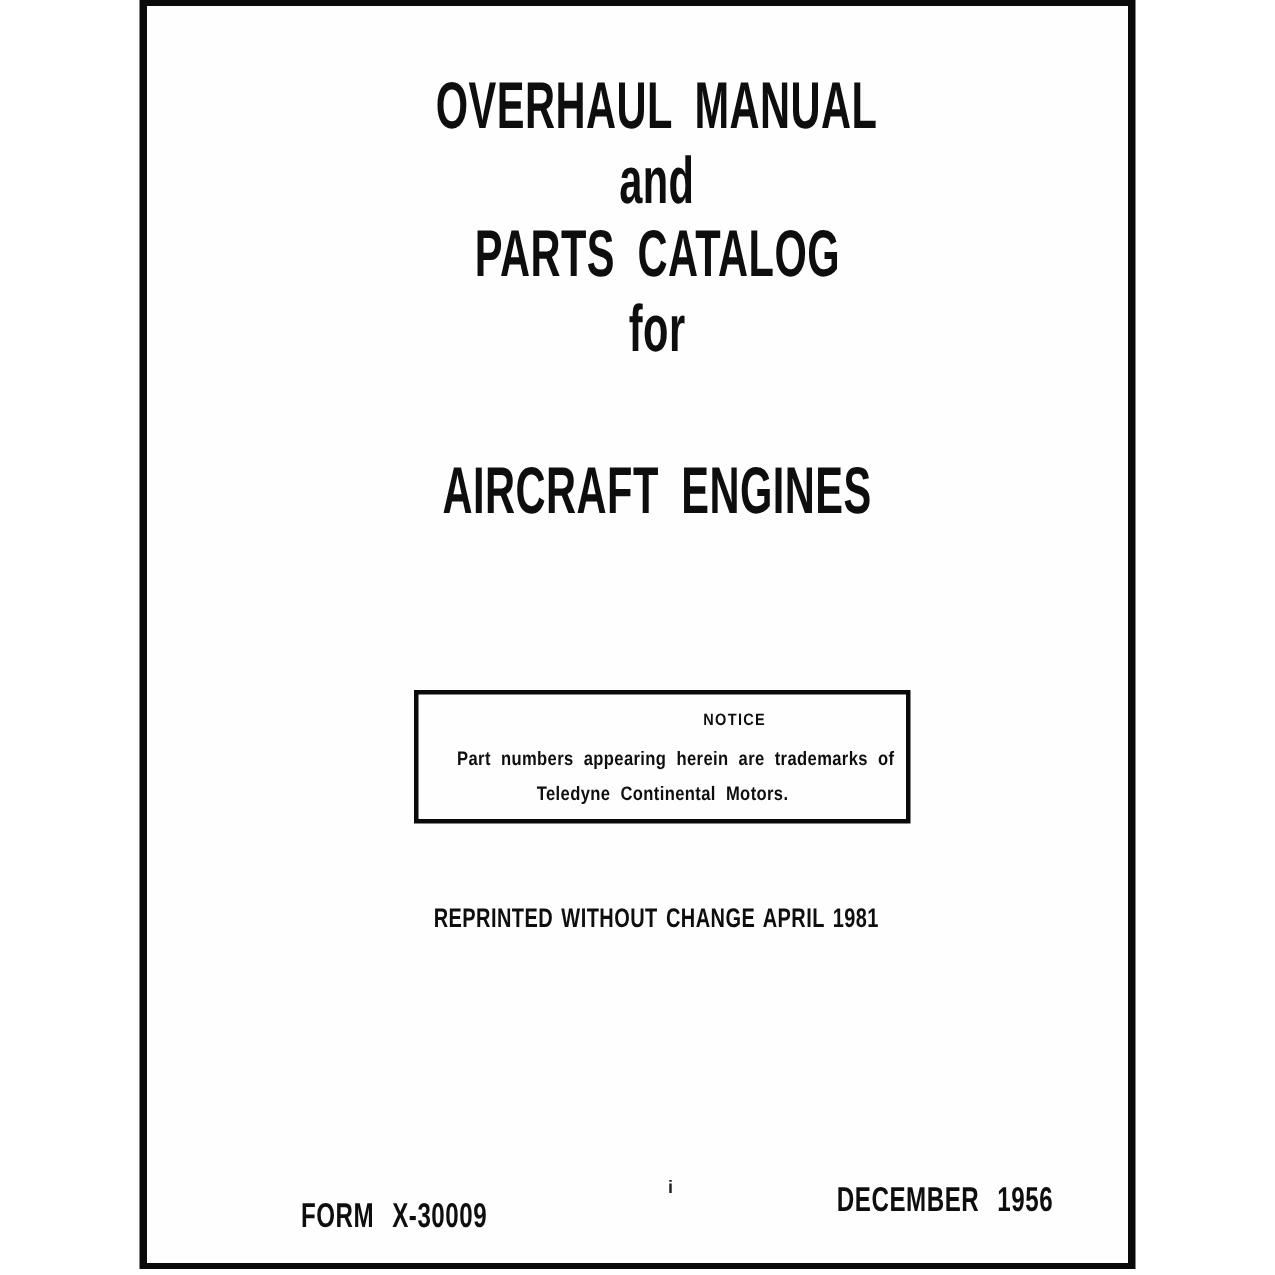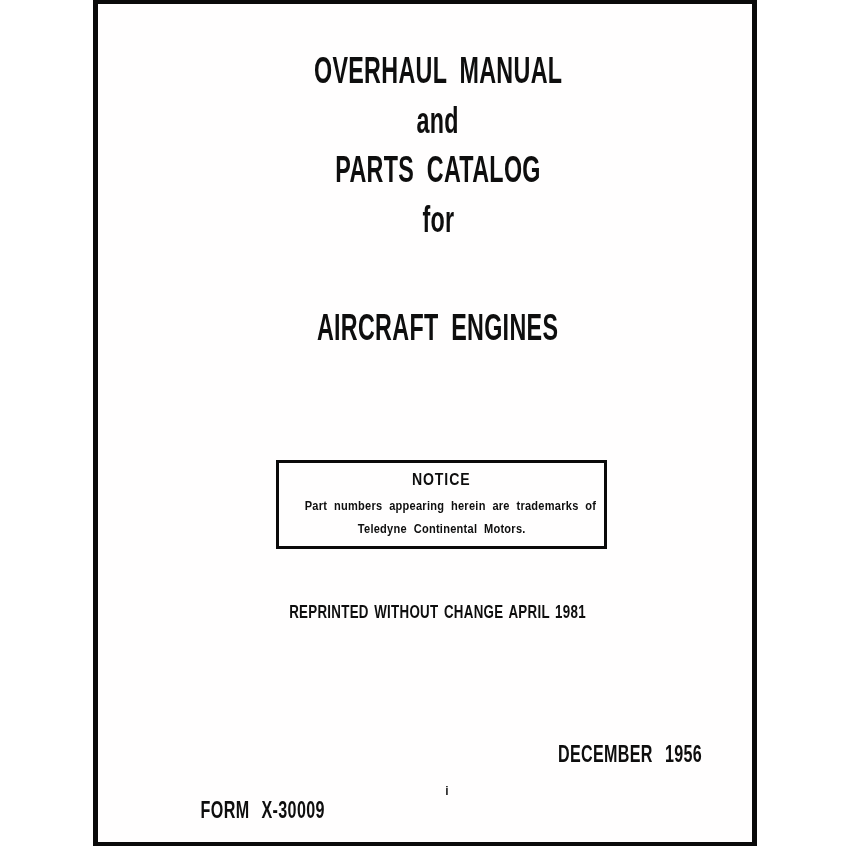--- a/index.html
+++ b/index.html
@@ -38,21 +38,21 @@
     width: 820px;
     height: 850px;
   }
 
   .t-line {
     position: absolute;
     left: 0;
     width: 100%;
     text-align: center;
     font-weight: 700;
-    font-size: 37px;
+    font-size: 44px;
     line-height: 36px;
     white-space: nowrap;
   }
   .t-line .cnd {
     display: inline-block;
     transform: scaleX(0.63);
     word-spacing: 0.25em;
     letter-spacing: 0.5px;
   }
   .t1 { top: 53px; }
@@ -76,22 +76,23 @@
   .notice-line {
     position: absolute;
     left: 0;
     width: 100%;
     text-align: center;
     font-weight: 700;
     white-space: nowrap;
   }
   .n-head {
     top: 10px;
-    font-size: 16px;
+    font-size: 11px;
     line-height: 14px;
+    padding-left: 48px;
   }
   .n-head .cnd {
     display: inline-block;
     transform: scaleX(0.88);
     letter-spacing: 1px;
   }
   .n-body {
     font-size: 13px;
     line-height: 14px;
     text-decoration: underline;
@@ -134,21 +135,21 @@
     line-height: 24px;
     white-space: nowrap;
   }
   .footer-item .cnd {
     display: inline-block;
     transform: scaleX(0.70);
     word-spacing: 0.45em;
     letter-spacing: 0.5px;
   }
   .f-form { left: 63px;  top: 798px; }  
-  .f-date { left: 430px; top: 742px; text-align: center; }  
+  .f-date { left: 430px; top: 787px; text-align: center; }  
 
   .page-num {
     position: absolute;
     left: 247px;
     top: 785px;
     width: 400px;   
     text-align: center;
     font-weight: 700;
     font-size: 12px;
     line-height: 13px;

